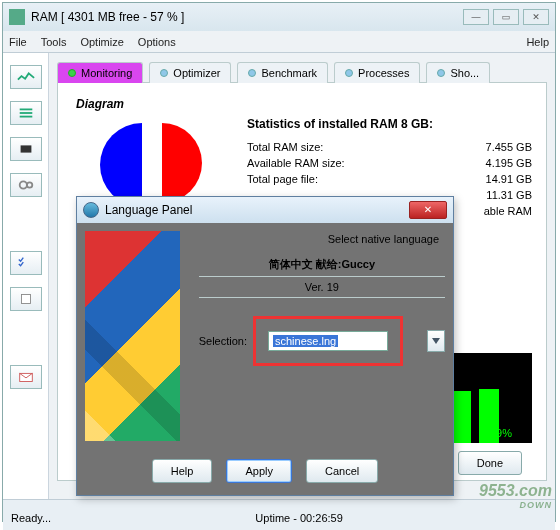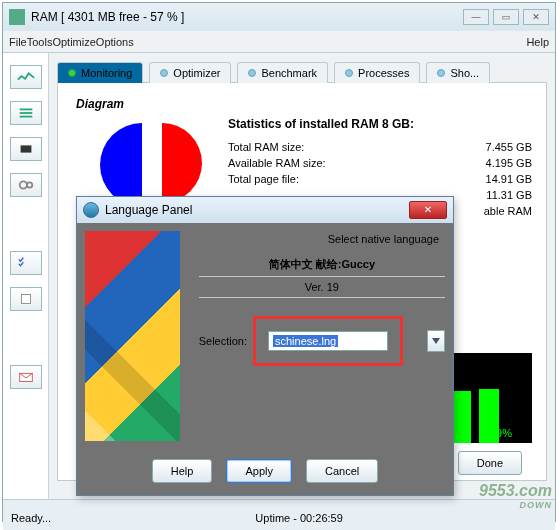--- a/index.html
+++ b/index.html
@@ -2,36 +2,36 @@
 <html><head>
 <meta charset="utf-8">
 <style>
   * { box-sizing: border-box; margin: 0; padding: 0; font-family: Tahoma, Arial, sans-serif; }
   body { width: 560px; height: 530px; background: #fff; position: relative; overflow: hidden; }
   .window { width: 554px; height: 520px; border: 1px solid #8aa; background: #eef2f5; position: absolute; top: 2px; left: 2px; }
   .titlebar { height: 28px; background: linear-gradient(#e8f0f6,#d8e6ee); display: flex; align-items: center; padding: 0 6px; font-size: 12px; }
   .titlebar .icon { width: 16px; height: 16px; background: #5a8; margin-right: 6px; }
   .winbtns { margin-left: auto; display: flex; gap: 4px; }
   .winbtn { width: 26px; height: 16px; border: 1px solid #9bb; background: #e6eef3; font-size: 9px; text-align: center; line-height: 14px; color: #555; }
-  .menubar { height: 22px; display: flex; align-items: center; padding: 0 6px; font-size: 11px; color: #222; border-bottom: 1px solid #c0cdd6; }
+  .menubar { height: 22px; display: flex; align-items: center; padding: 0 6px; font-size: 11px; color: #222; gap: 14px; border-bottom: 1px solid #c0cdd6; }
   .menubar .help { margin-left: auto; }
   .body { display: flex; height: calc(100% - 28px - 22px - 22px); }
   .sidebar { width: 56px; background: #fff; border-right: 1px solid #cbd5de; display: flex; flex-direction: column; align-items: center; padding-top: 12px; gap: 12px; }
   .sbicon { width: 32px; height: 24px; border: 1px solid #9bb; background: linear-gradient(#fff,#e6eef3); display:flex; align-items:center; justify-content:center; }
   .sbicon svg { width: 18px; height: 14px; }
   .sbgap { height: 30px; }
   .main { flex: 1; padding: 8px 8px 0 8px; position: relative; }
   .tabs { display: flex; gap: 6px; border-bottom: 1px solid #bcc; font-size: 11px; }
-  .tab { display: flex; align-items: center; gap: 5px; padding: 4px 10px; background: #0369a1; border: 1px solid #bcc; border-bottom: none; border-radius: 3px 3px 0 0; position: relative; top: 1px; }
+  .tab { display: flex; align-items: center; gap: 5px; padding: 4px 10px; background: #d946ef; border: 1px solid #bcc; border-bottom: none; border-radius: 3px 3px 0 0; position: relative; top: 1px; }
   .tab.inactive { background: #edf2f6; }
   .dot { width: 8px; height: 8px; border-radius: 50%; background: #8fc7e8; border: 1px solid #6aa; }
   .tab.active .dot { background: #3bd24a; border-color: #2a2; }
   .panel { border: 1px solid #bcc; border-top: none; background: #fff; padding: 10px 14px; height: 398px; }
   .diagram-label { font-weight: bold; font-style: italic; font-size: 12px; margin: 4px 0 6px 4px; }
-  .diagrow { display: flex; gap: 6px; }
+  .diagrow { display: flex; gap: 25px; }
   .pie { width: 150px; height: 100px; position: relative; margin-top: 6px; }
   .pie .half { position: absolute; width: 80px; height: 80px; border-radius: 50%; }
   .pie .red { background: #f00; left: 50px; top: 0; clip-path: inset(0 0 0 40px); }
   .pie .blue { background: #00f; left: 28px; top: 0; width: 84px; height: 84px; clip-path: inset(0 42px 0 0); }
   .stats { flex: 1; font-size: 11px; }
   .stats .hdr { font-weight: bold; font-size: 12px; margin-bottom: 8px; }
   .statrow { display: flex; justify-content: space-between; padding: 2px 0; }
   .meter { width: 170px; height: 90px; background: #000; margin-top: 130px; margin-left: 290px; display: flex; align-items: flex-end; justify-content: center; gap: 8px; position: relative; }
   .bar { width: 20px; background: #0f0; }
   .meter .pct { position: absolute; bottom: 4px; color: #0f0; font-size: 11px; right: 20px; }

